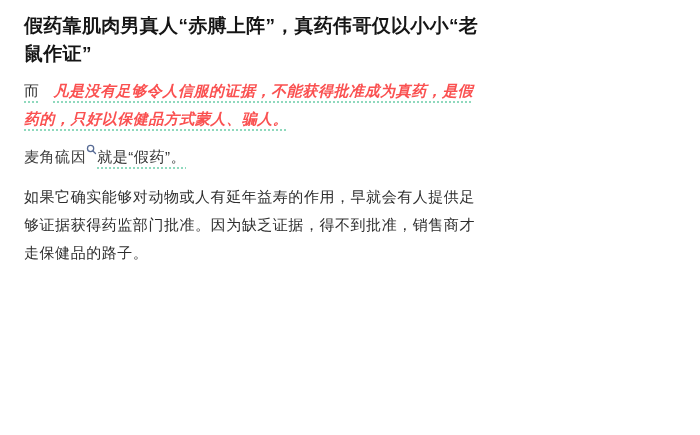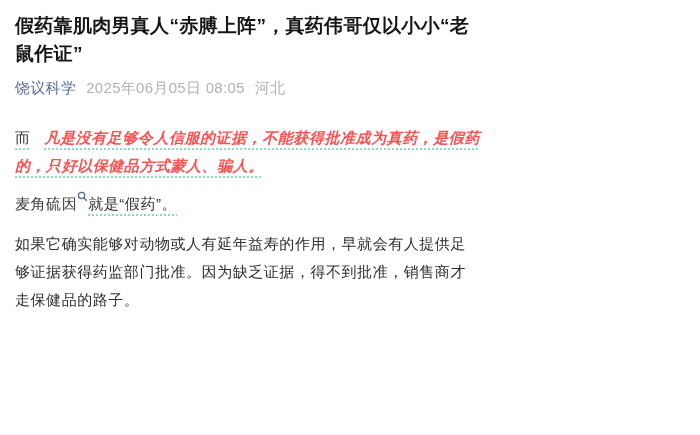--- a/index.html
+++ b/index.html
@@ -4,21 +4,21 @@
 <style>
   * { box-sizing: border-box; }
   html, body {
     margin: 0; padding: 0;
     background: #ffffff;
     font-family: "Liberation Sans", "DejaVu Sans", sans-serif;
   }
   .page {
     width: 581px;
     height: 435px;
-    padding: 8px 100px 0 15px;
+    padding: 8px 100px 0 24px;
     overflow: hidden;
   }
   .article-title {
     font-size: 19px;
     font-weight: 700;
     color: #151515;
     line-height: 1.45;
     margin: 4px 0 10px 0;
     letter-spacing: 0.3px;
   }
@@ -73,23 +73,20 @@
   }
   .search-sup svg { display: block; }
 </style>
 </head>
 <body>
 
 <div class="page">
 
   <h1 class="article-title">假药靠肌肉男真人“赤膊上阵”，真药伟哥仅以小小“老鼠作证”</h1>
 
-  <div class="byline">
-    <a class="account-link">饶议科学</a><span class="publish-date">2025年06月05日 08:05</span><span class="publish-location">河北</span>
-  </div>
 
 
 
   <p class="body-para para-tight"><span class="underlined">而</span><em class="emphasis-red underlined">凡是没有足够令人信服的证据，不能获得批准成为真药，是假药的，只好以保健品方式蒙人、骗人。</em></p>
 
   <p class="body-para"><a class="term-link underlined"><span>麦角硫因</span><span class="search-sup"><svg width="11" height="11" viewBox="0 0 12 12" fill="none">
             <circle cx="5" cy="5" r="3.4" stroke="currentColor" stroke-width="1.4"></circle>
             <line x1="7.6" y1="7.6" x2="10.4" y2="10.4" stroke="currentColor" stroke-width="1.4" stroke-linecap="round"></line>
           </svg></span></a><span class="underlined">就是“假药”。</span></p>
 

